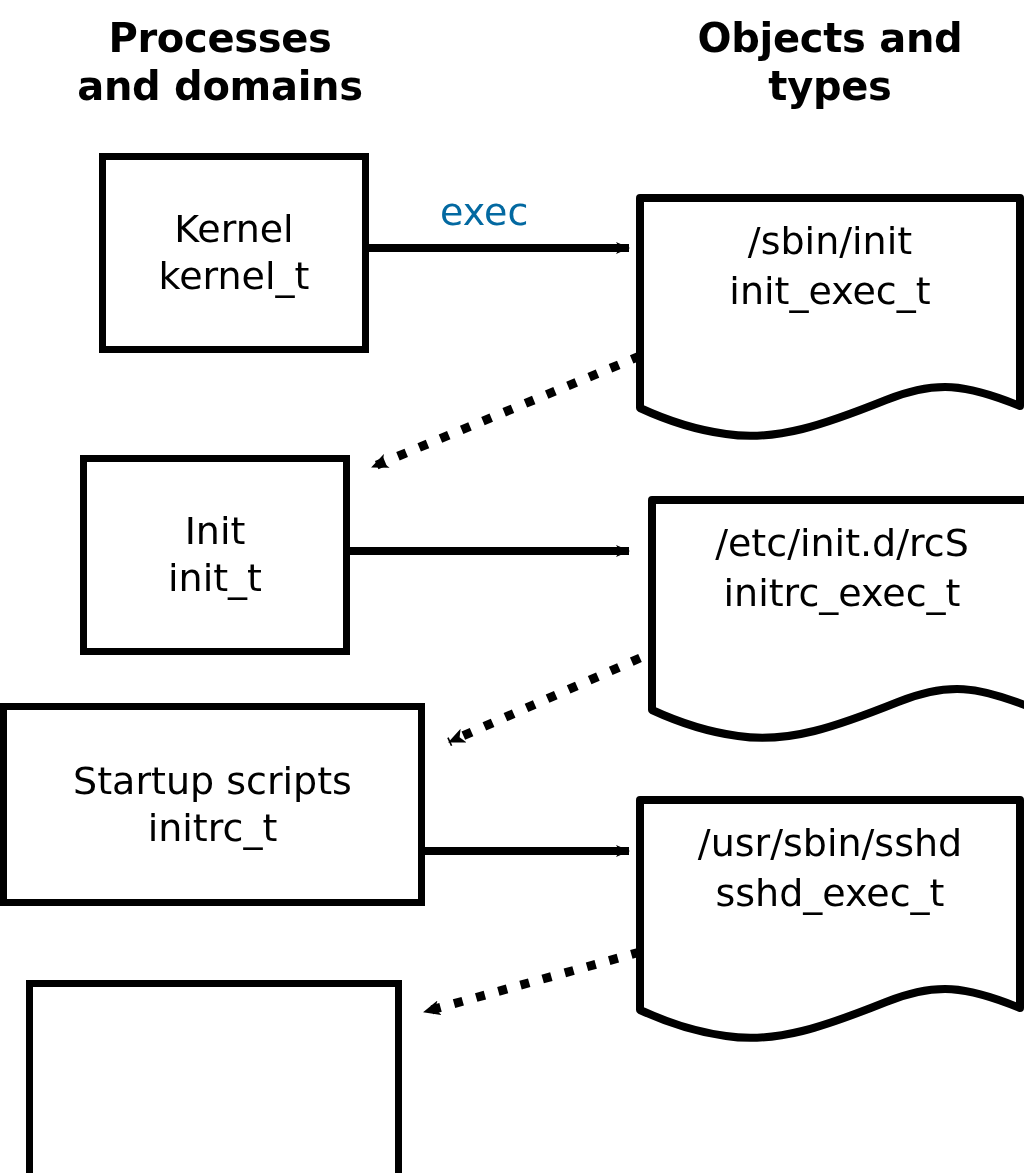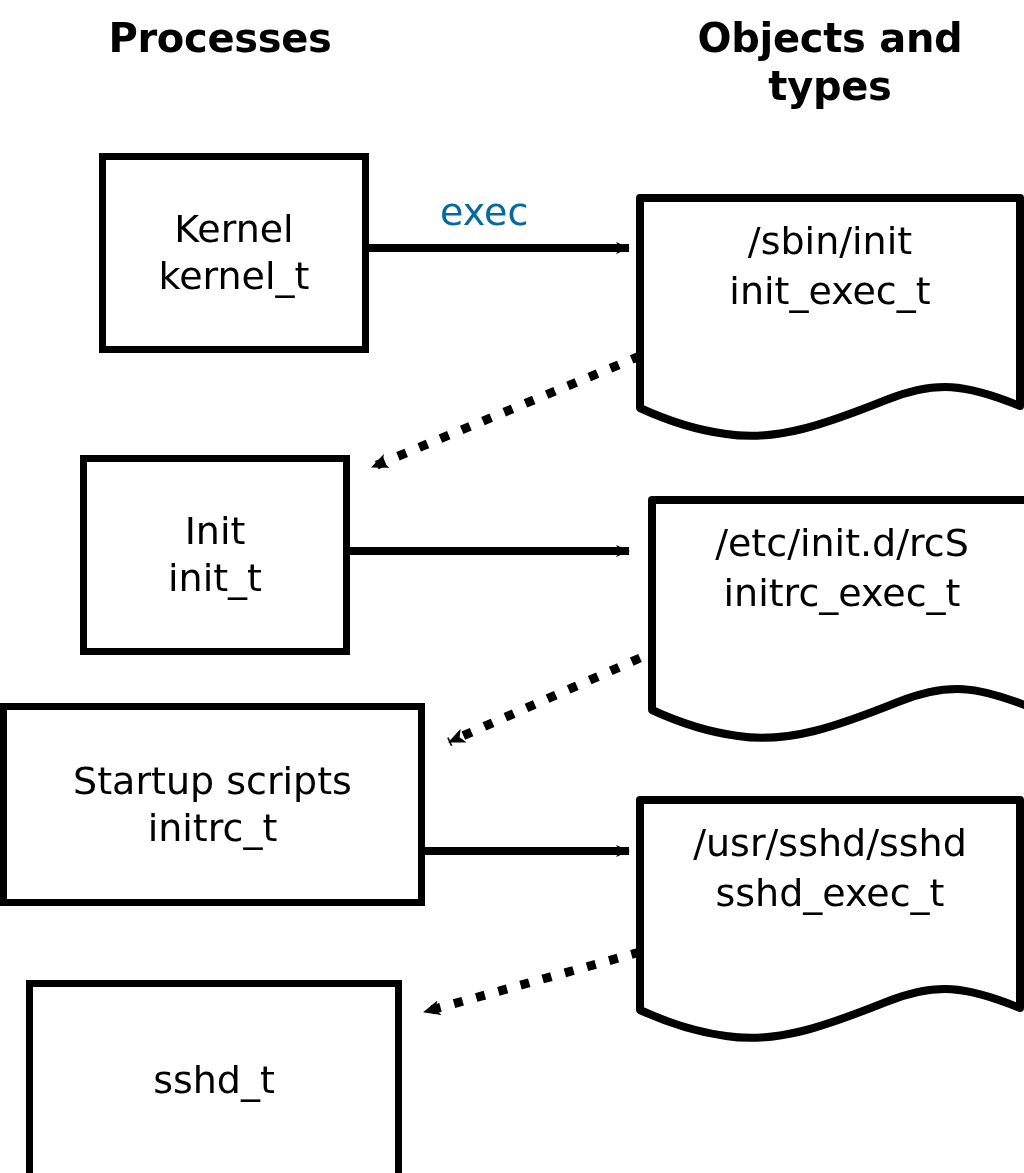--- a/index.html
+++ b/index.html
@@ -87,20 +87,21 @@
     color: #0369a1;
   }
 </style>
 </head>
 <body>
 
 <div id="diagram-root">
 
   <div class="column-header" id="header-left">
     <div>Processes</div>
+    <div>and domains</div>
   </div>
   <div class="column-header" id="header-right">
     <div>Objects and</div>
     <div>types</div>
   </div>
 
   <svg class="edge-layer" width="1024" height="1173" viewBox="0 0 1024 1173">
     <defs>
       <marker id="arrow-solid" markerWidth="14" markerHeight="12" refX="13" refY="6" orient="auto" markerUnits="userSpaceOnUse">
         <path d="M0,0 L14,6 L0,12 L3.6,6 Z" fill="#000000"></path>
@@ -146,21 +147,20 @@
     <div class="node-line">Init</div>
     <div class="node-line">init_t</div>
   </div>
 
   <div class="node-box" style="left:0px; top:695px; width:425px; height:203px;">
     <div class="node-line">Startup scripts</div>
     <div class="node-line">initrc_t</div>
   </div>
 
   <div class="node-box" style="left:26px; top:972px; width:376px; height:200px;">
-    <div class="node-line">sshd_t</div>
   </div>
 
   <div class="doc-node" style="left:636px; top:186px; width:388px; height:250px;">
     <svg width="388" height="250" viewBox="0 0 388 250">
       <path d="M4,4 L384,4 L384,212 C330,190 300,186 250,206 C190,230 140,248 90,240 C60,236 30,226 4,214 Z" fill="#ffffff" stroke="#000000" stroke-width="8" stroke-linejoin="round"></path>
     </svg>
     <div class="doc-text">
       <div class="node-line">/sbin/init</div>
       <div class="node-line">init_exec_t</div>
     </div>
@@ -174,18 +174,18 @@
       <div class="node-line">/etc/init.d/rcS</div>
       <div class="node-line">initrc_exec_t</div>
     </div>
   </div>
 
   <div class="doc-node" style="left:636px; top:788px; width:388px; height:250px;">
     <svg width="388" height="250" viewBox="0 0 388 250">
       <path d="M4,4 L384,4 L384,212 C330,190 300,186 250,206 C190,230 140,248 90,240 C60,236 30,226 4,214 Z" fill="#ffffff" stroke="#000000" stroke-width="8" stroke-linejoin="round"></path>
     </svg>
     <div class="doc-text">
-      <div class="node-line">/usr/sshd/sshd</div>
+      <div class="node-line">/usr/sbin/sshd</div>
       <div class="node-line">sshd_exec_t</div>
     </div>
   </div>
 
 </div>
 
 </body></html>

